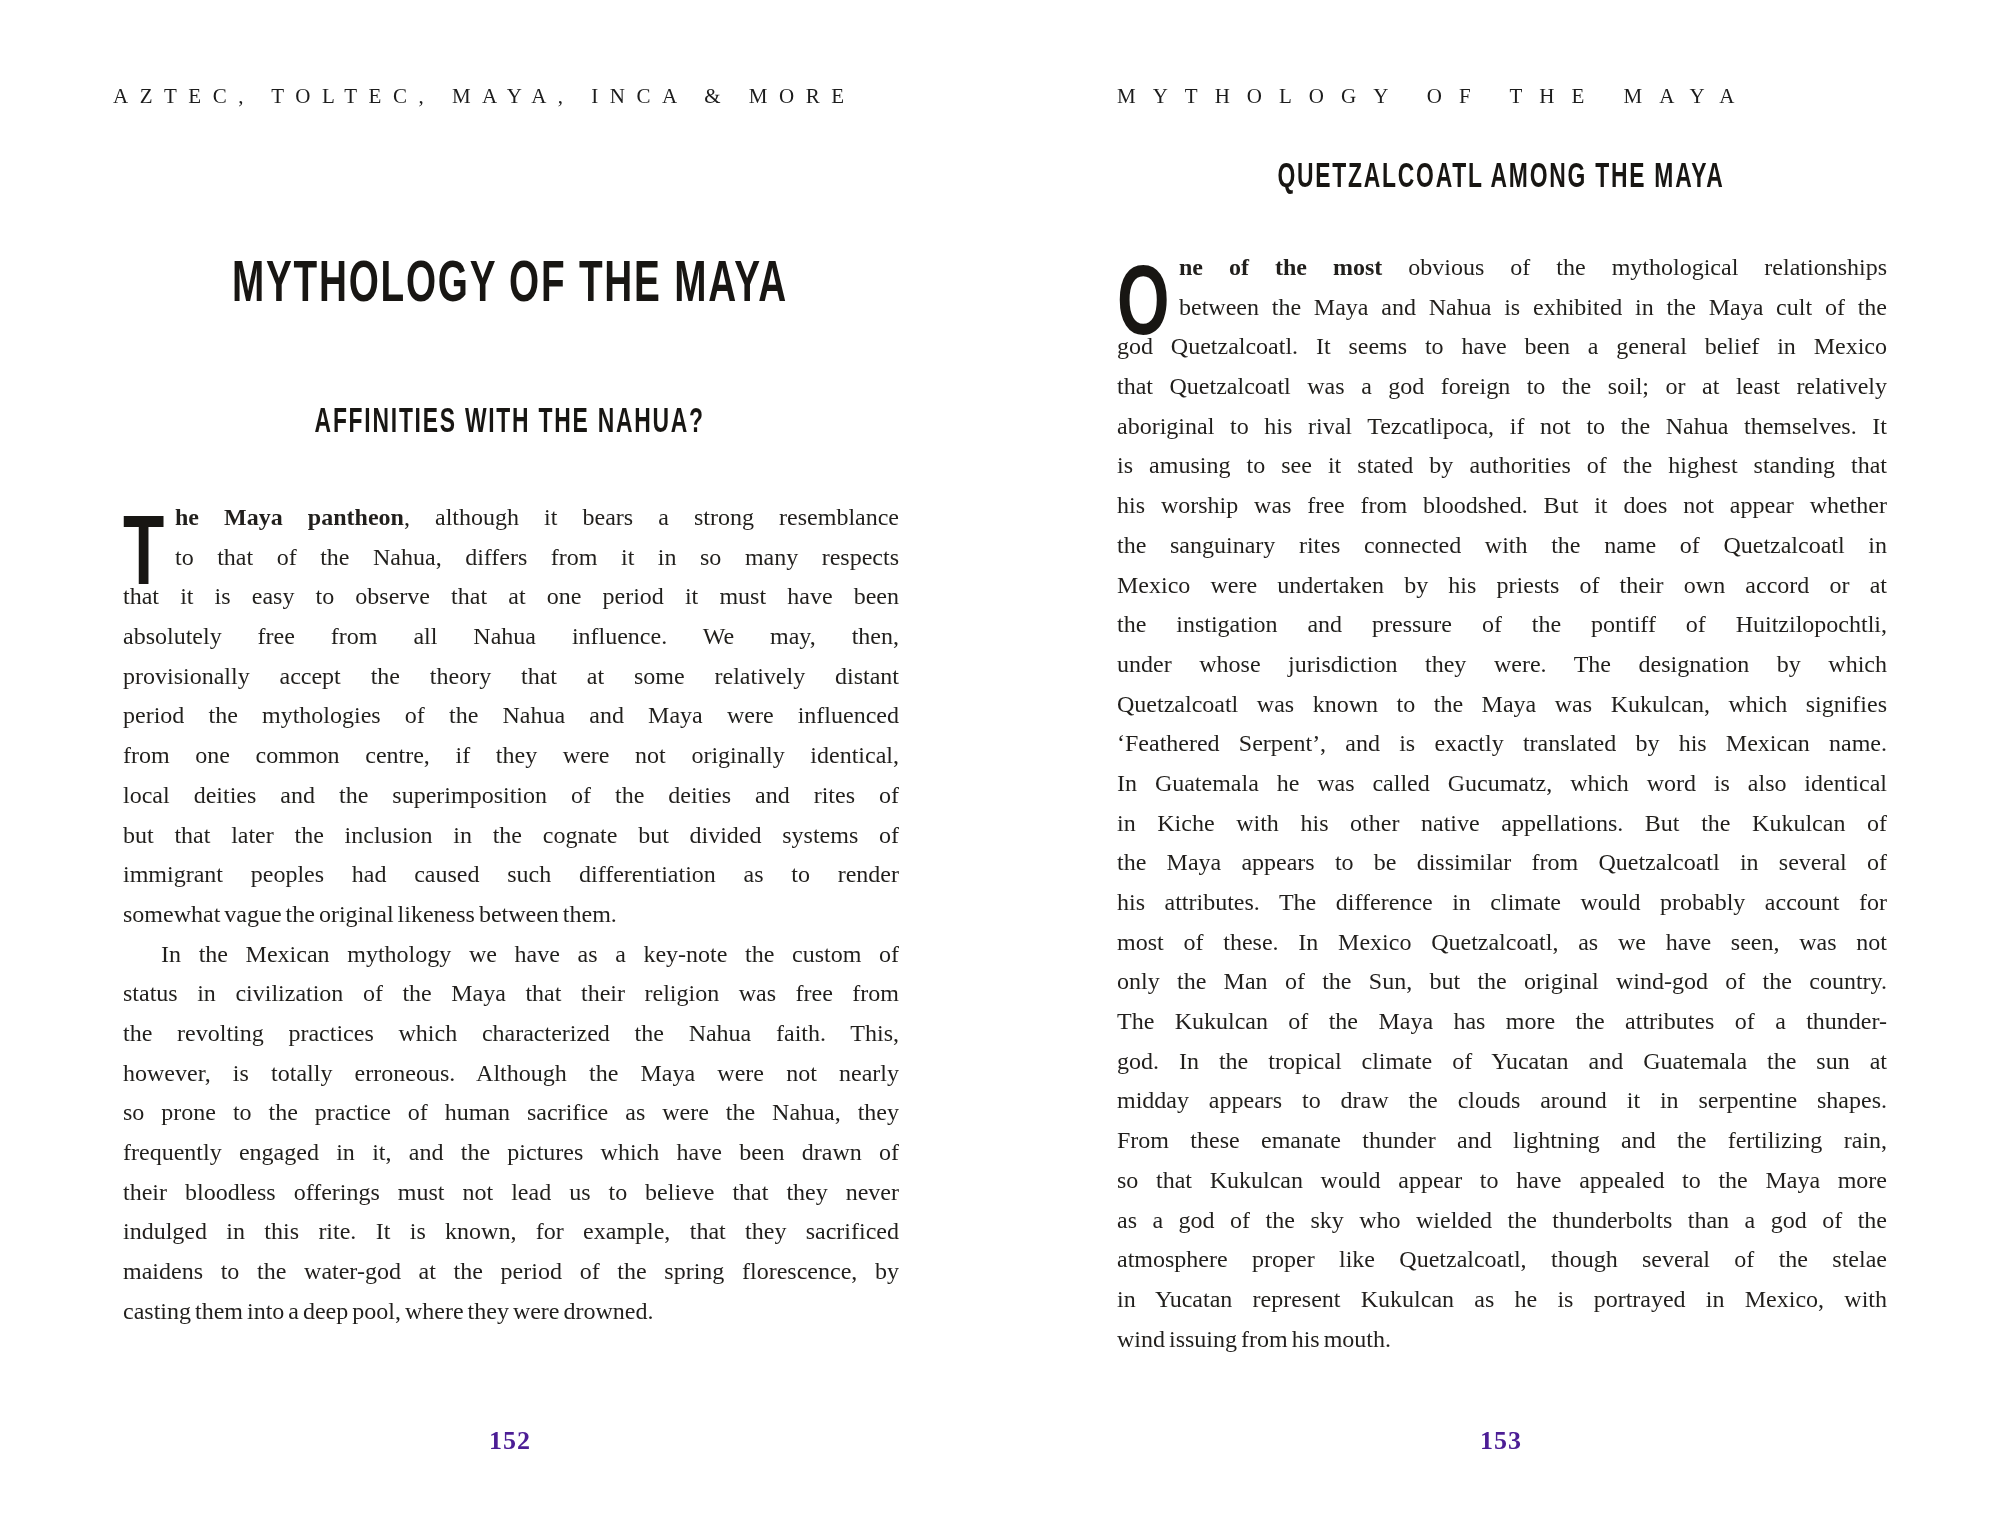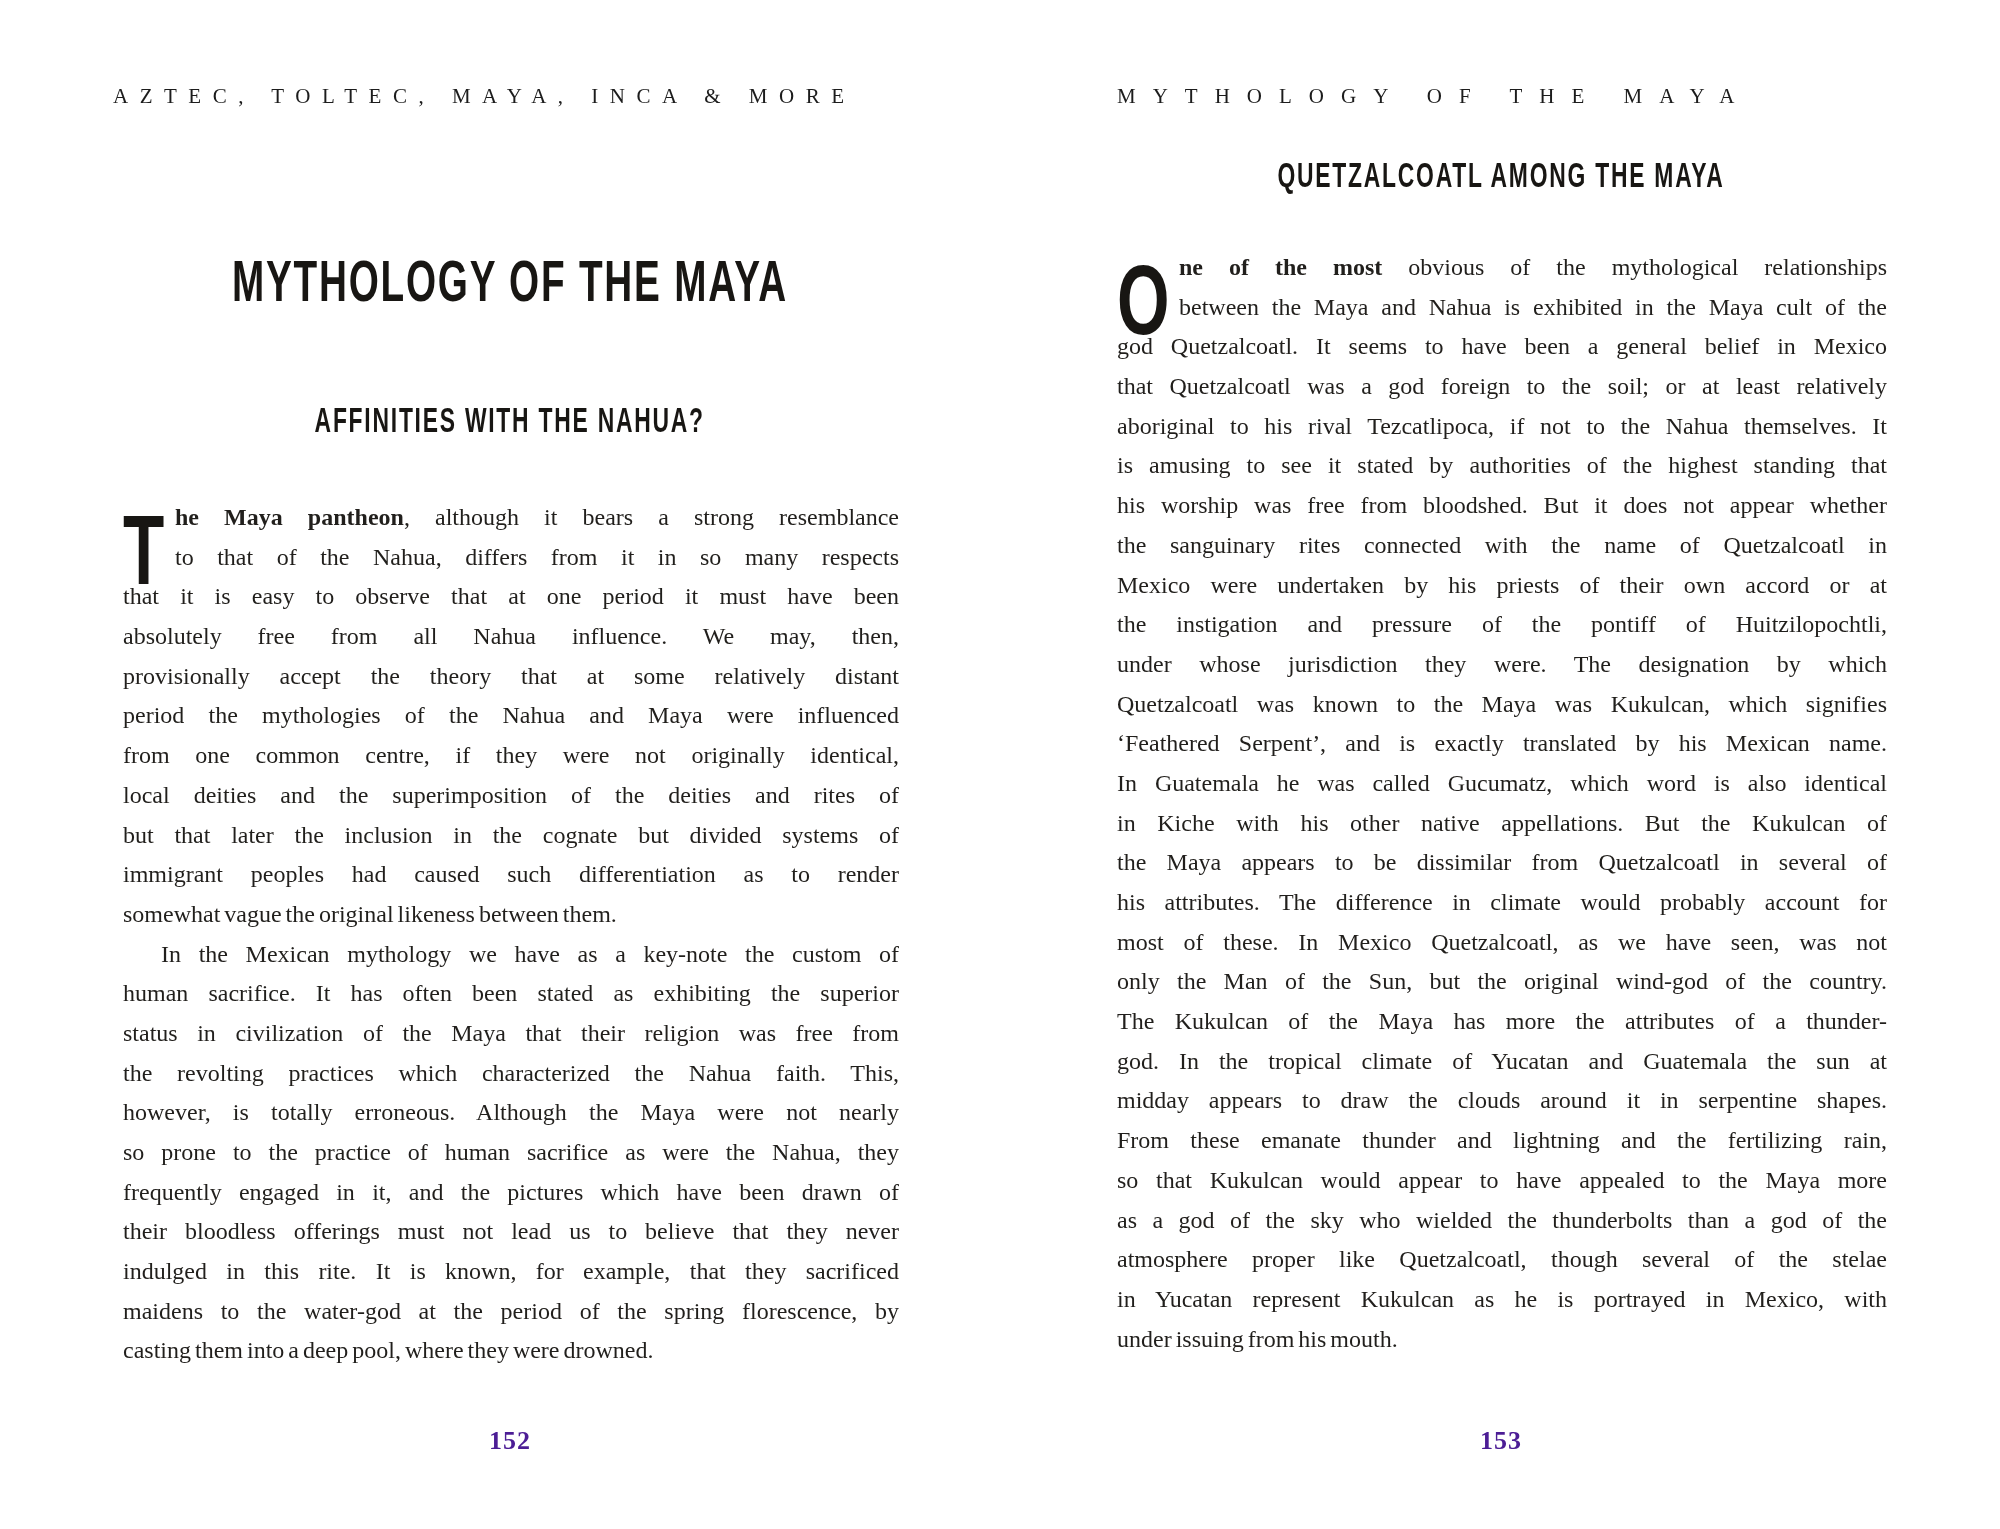--- a/index.html
+++ b/index.html
@@ -97,21 +97,20 @@
         <div class="line">provisionally accept the theory that at some relatively distant</div>
         <div class="line">period the mythologies of the Nahua and Maya were influenced</div>
         <div class="line">from one common centre, if they were not originally identical,</div>
         <div class="line">local deities and the superimposition of the deities and rites of</div>
         <div class="line">but that later the inclusion in the cognate but divided systems of</div>
         <div class="line">immigrant peoples had caused such differentiation as to render</div>
         <div class="line last">somewhat vague the original likeness between them.</div>
       </div>
       <div class="para">
         <div class="line indent">In the Mexican mythology we have as a key-note the custom of</div>
-        <div class="line">human sacrifice. It has often been stated as exhibiting the superior</div>
         <div class="line">status in civilization of the Maya that their religion was free from</div>
         <div class="line">the revolting practices which characterized the Nahua faith. This,</div>
         <div class="line">however, is totally erroneous. Although the Maya were not nearly</div>
         <div class="line">so prone to the practice of human sacrifice as were the Nahua, they</div>
         <div class="line">frequently engaged in it, and the pictures which have been drawn of</div>
         <div class="line">their bloodless offerings must not lead us to believe that they never</div>
         <div class="line">indulged in this rite. It is known, for example, that they sacrificed</div>
         <div class="line">maidens to the water-god at the period of the spring florescence, by</div>
         <div class="line last">casting them into a deep pool, where they were drowned.</div>
       </div>
@@ -148,19 +147,19 @@
         <div class="line">most of these. In Mexico Quetzalcoatl, as we have seen, was not</div>
         <div class="line">only the Man of the Sun, but the original wind-god of the country.</div>
         <div class="line">The Kukulcan of the Maya has more the attributes of a thunder-</div>
         <div class="line">god. In the tropical climate of Yucatan and Guatemala the sun at</div>
         <div class="line">midday appears to draw the clouds around it in serpentine shapes.</div>
         <div class="line">From these emanate thunder and lightning and the fertilizing rain,</div>
         <div class="line">so that Kukulcan would appear to have appealed to the Maya more</div>
         <div class="line">as a god of the sky who wielded the thunderbolts than a god of the</div>
         <div class="line">atmosphere proper like Quetzalcoatl, though several of the stelae</div>
         <div class="line">in Yucatan represent Kukulcan as he is portrayed in Mexico, with</div>
-        <div class="line last">under issuing from his mouth.</div>
+        <div class="line last">wind issuing from his mouth.</div>
       </div>
     </div>
 
   <div class="page-number right">153</div>
 
 </div>
 
 </body></html>

